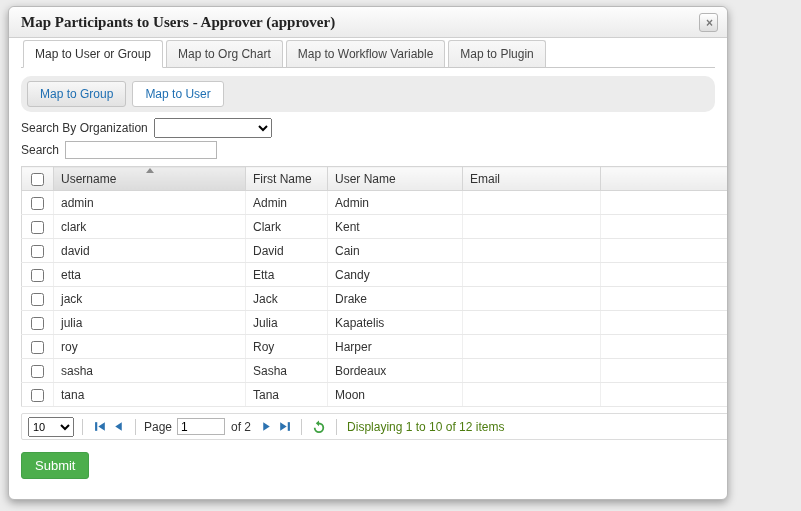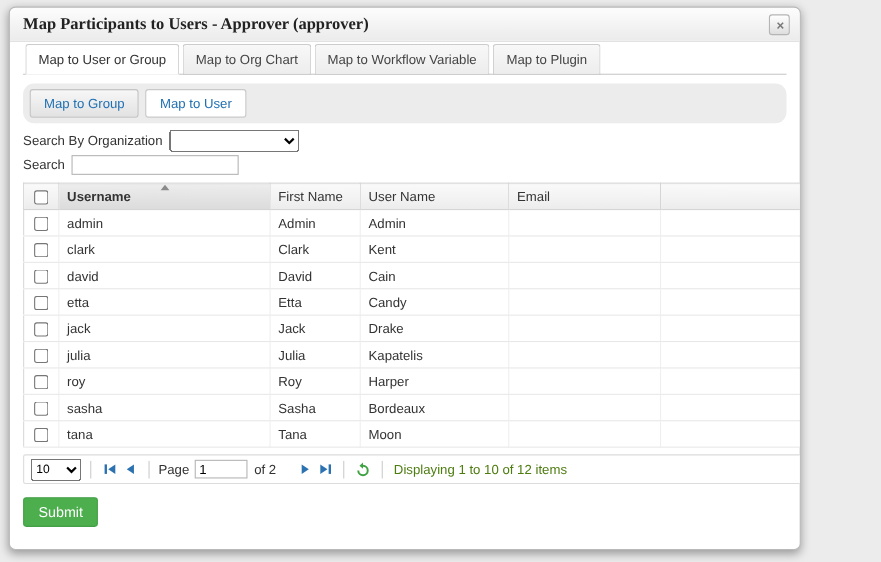--- a/index.html
+++ b/index.html
@@ -70,21 +70,21 @@
   
   table.user-table {
     margin-top:6px; width:758px; border-collapse:collapse; table-layout:fixed;
     font-size:12px; color:#333; border:1px solid #d9d9d9;
   }
   .user-table th {
     background:linear-gradient(#fafafa,#ececec);
     border:1px solid #d5d5d5; text-align:left; font-weight:normal;
     padding:4px 7px; height:24px; color:#333; position:relative; cursor:pointer;
   }
-  .user-table th.sorted { background:linear-gradient(#ededed,#dbdbdb);font-weight:bold; }
+  .user-table th.sorted { background:linear-gradient(#ededed,#dbdbdb); }
   .sort-caret {
     position:absolute; top:1px; left:50%; margin-left:-4px;
     width:0; height:0;
     border-left:4px solid transparent; border-right:4px solid transparent;
     border-bottom:5px solid #8a8a8a;
   }
   .user-table td {
     padding:4px 7px; height:24px;
     border-bottom:1px solid #e8e8e8; border-right:1px solid #efefef;
     overflow:hidden; white-space:nowrap; background:#fff;
@@ -105,21 +105,21 @@
   .pg-btn {
     width:18px; height:18px; display:flex; align-items:center; justify-content:center;
     cursor:pointer; flex:none;
   }
   .pg-btn svg { display:block; }
   .page-label { margin-right:3px; }
   .page-input {
     width:48px; height:17px; border:1px solid #b5b5b5; font-size:12px;
     padding:1px 3px; margin:0 6px 0 2px; font-family:"Liberation Sans", sans-serif;
   }
-  .of-label { margin-right:17px; }
+  .of-label { margin-right:6px; }
   .status-text { margin-left:2px; color:#4d7c0f; }
 
   
   .submit-btn {
     margin:12px 0 0 12px; display:inline-block;
     background:#4cae4c; border:1px solid #43a047; border-radius:3px;
     color:#fff; font-size:13px; padding:5px 13px; cursor:pointer;
     font-family:Liberation Sans, sans-serif;
   }
 </style>

